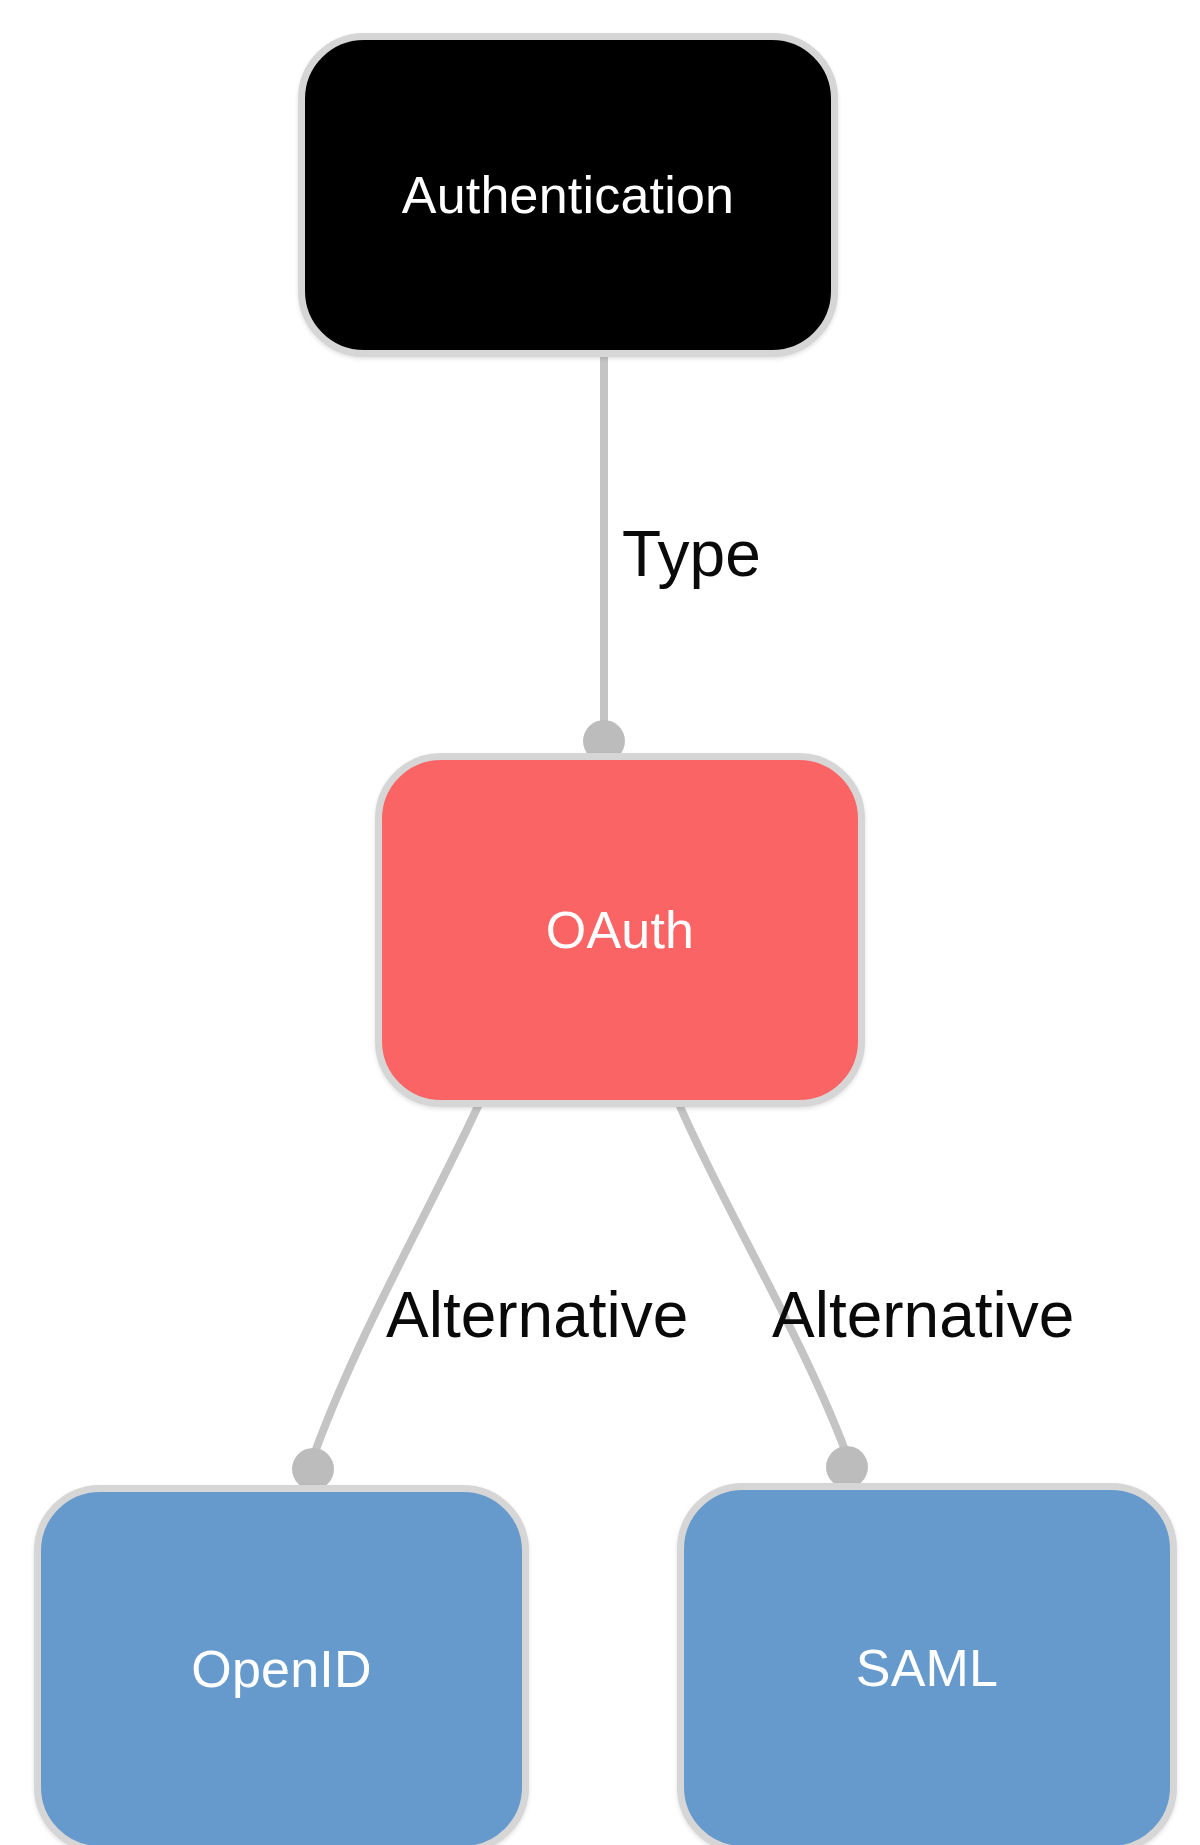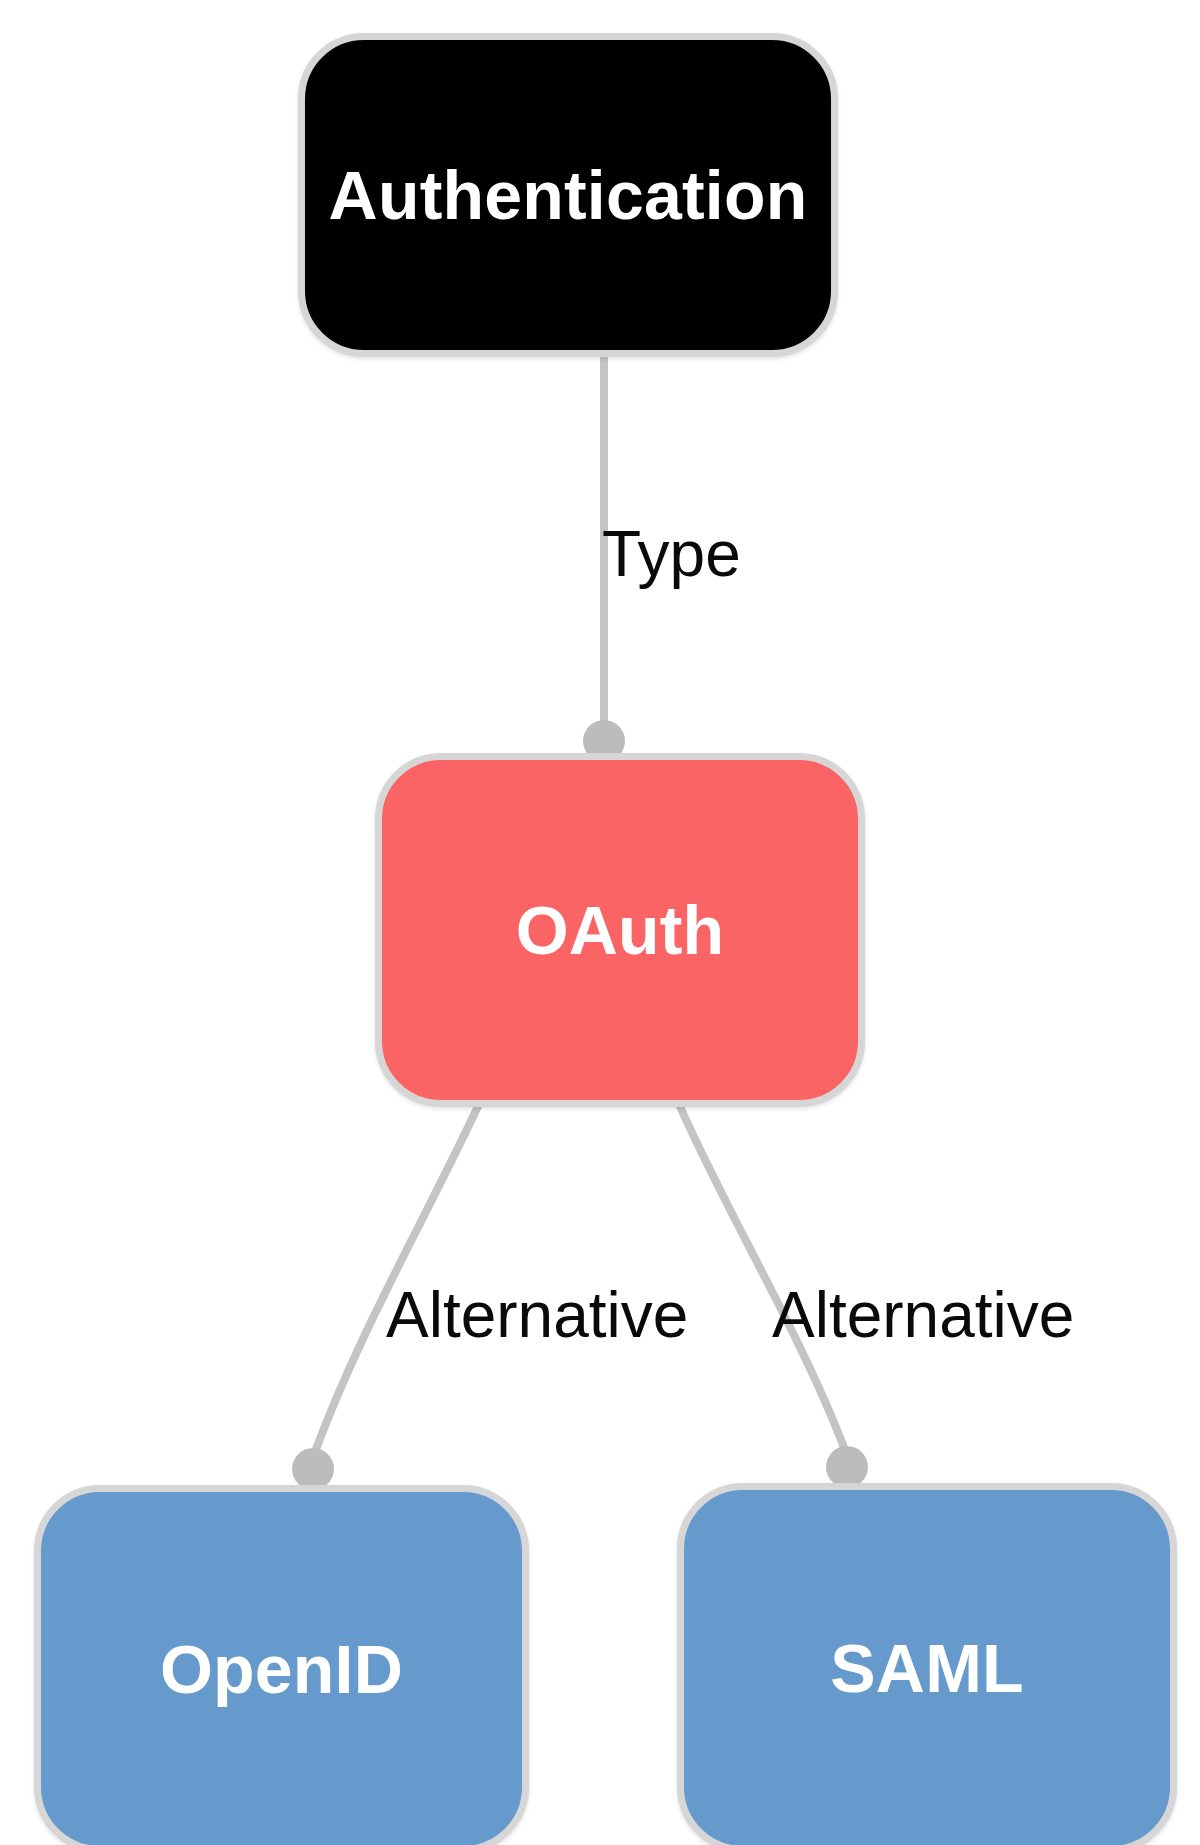--- a/index.html
+++ b/index.html
@@ -33,23 +33,23 @@
     align-items: center;
     justify-content: center;
     border-radius: 66px;
     border: 7px solid #d6d6d6;
     box-shadow: 0 2px 4px rgba(0,0,0,0.12);
     text-align: center;
     overflow: hidden;
   }
   .node-label {
     color: #ffffff;
-    font-size: 68px;
+    font-size: 52px;
     line-height: 1;
-    font-weight: 700;
+    font-weight: 400;
     letter-spacing: 0.2px;
     white-space: nowrap;
   }
   #node-root {
     left: 298px;
     top: 33px;
     width: 540px;
     height: 324px;
     background: #000000;
   }
@@ -77,21 +77,21 @@
   }
   .edge-label {
     position: absolute;
     font-size: 64px;
     line-height: 1;
     color: #0a0a0a;
     white-space: nowrap;
     font-weight: 400;
   }
   #label-type {
-    left: 602px;
+    left: 622px;
     top: 522px;
   }
   #label-alt-left {
     left: 386px;
     top: 1283px;
   }
   #label-alt-right {
     left: 772px;
     top: 1283px;
   }

